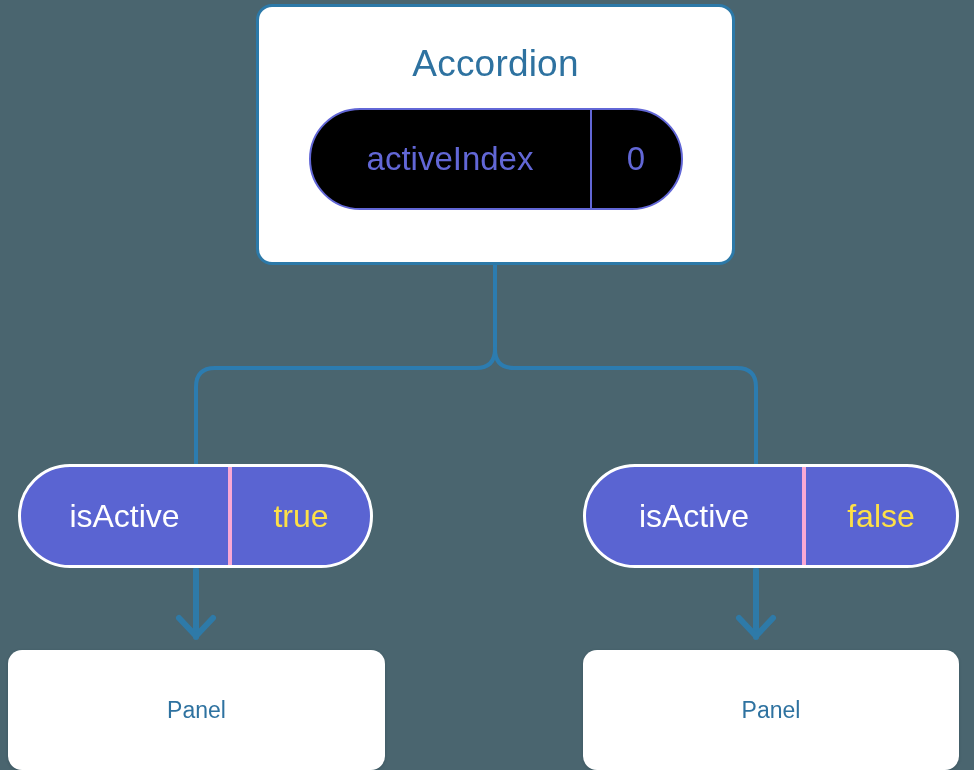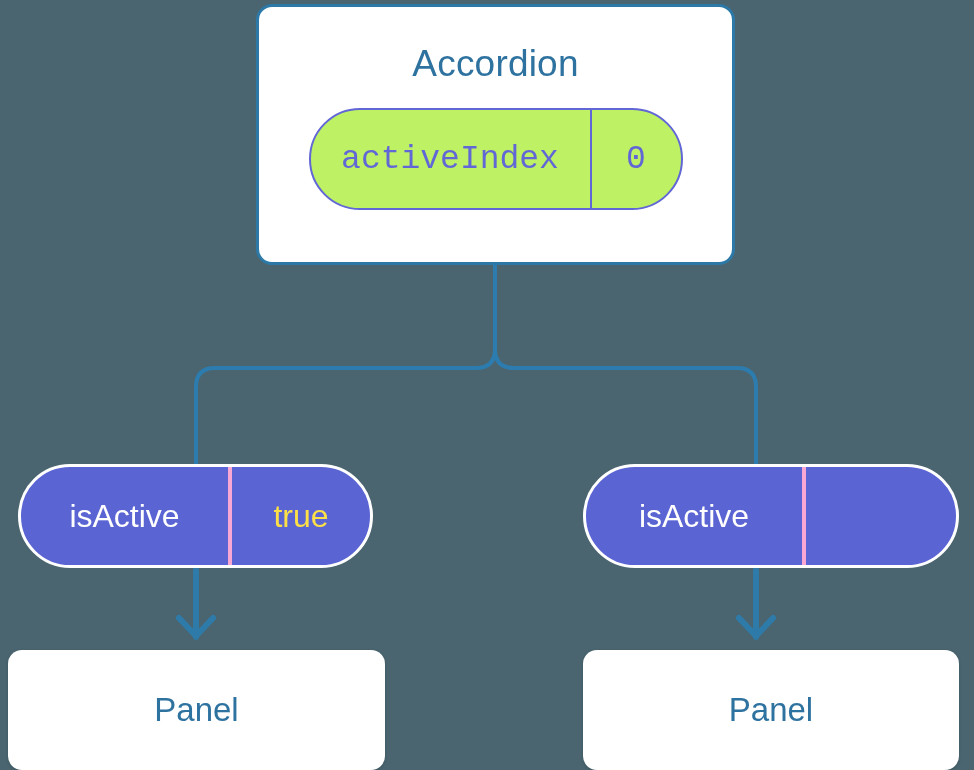--- a/index.html
+++ b/index.html
@@ -52,25 +52,24 @@
   }
 
   
   .pill-outline {
     margin-top: 26px;
     width: 374px;
     height: 102px;
     box-sizing: border-box;
     border: 2px solid #6267d6;
     border-radius: 51px;
-    background: #bef264;
+    background: #000000;
     display: flex;
     align-items: stretch;
     overflow: hidden;
-    font-family: Liberation Mono, monospace;
   }
   .pill-outline .pill-key {
     flex: 0 0 281px;
     display: flex;
     align-items: center;
     justify-content: center;
     font-size: 33px;
     color: #6267d6;
     border-right: 2px solid #6267d6;
     box-sizing: border-box;
@@ -124,21 +123,21 @@
     height: 120px;
     box-sizing: border-box;
     background: #ffffff;
     border-radius: 14px;
     display: flex;
     align-items: center;
     justify-content: center;
     box-shadow: 0 1px 3px rgba(20,40,50,0.25);
   }
   .card-leaf .card-title {
-    font-size: 33px;
+    font-size: 23px;
     color: #2e72a0;
   }
   #panel-left  { left: 8px;   top: 650px; width: 377px; }
   #panel-right { left: 583px; top: 650px; width: 376px; }
 </style>
 </head>
 <body>
 
 <div id="diagram">
 
@@ -166,20 +165,21 @@
     </div>
   </div>
 
   <div class="pill-filled" id="pill-left">
     <div class="pill-key">isActive</div>
     <div class="pill-val">true</div>
   </div>
 
   <div class="pill-filled" id="pill-right">
     <div class="pill-key">isActive</div>
+    <div class="pill-val">false</div>
   </div>
 
   <div class="card-leaf" id="panel-left">
     <div class="card-title">Panel</div>
   </div>
 
   <div class="card-leaf" id="panel-right">
     <div class="card-title">Panel</div>
   </div>
 

